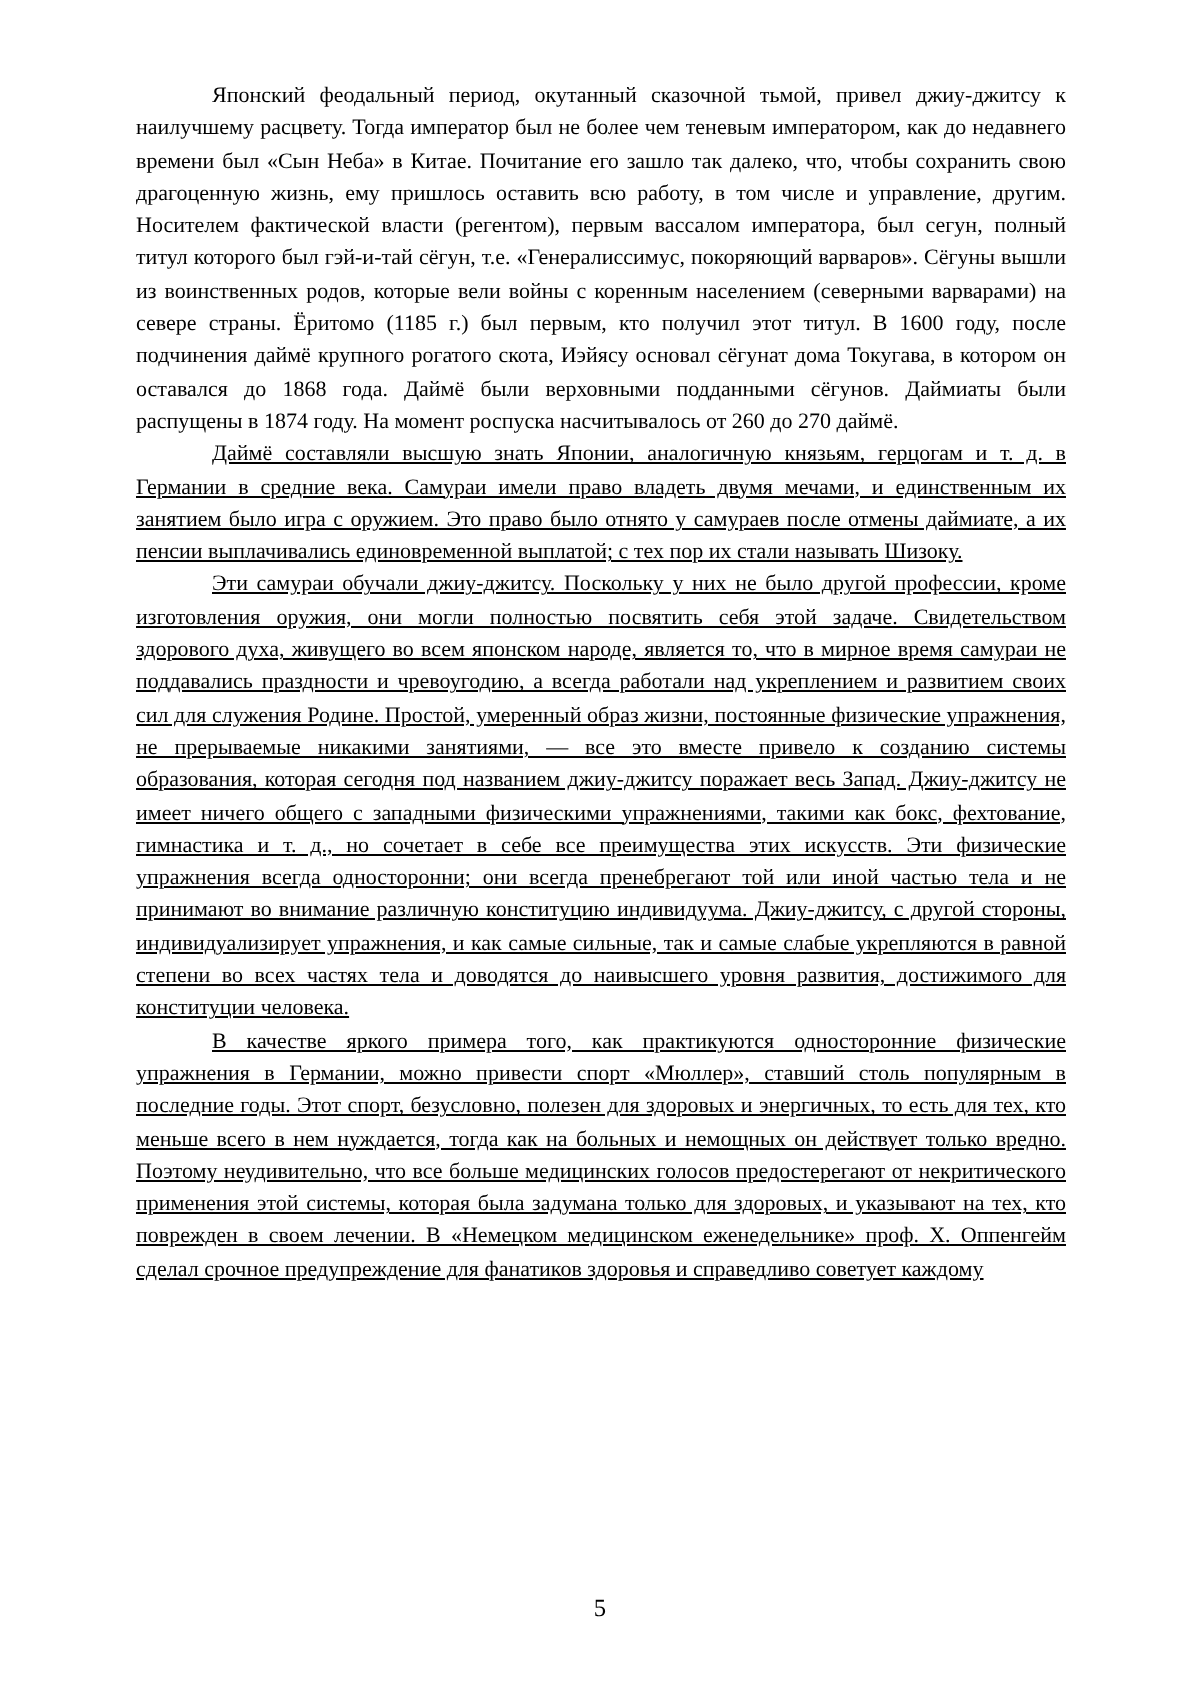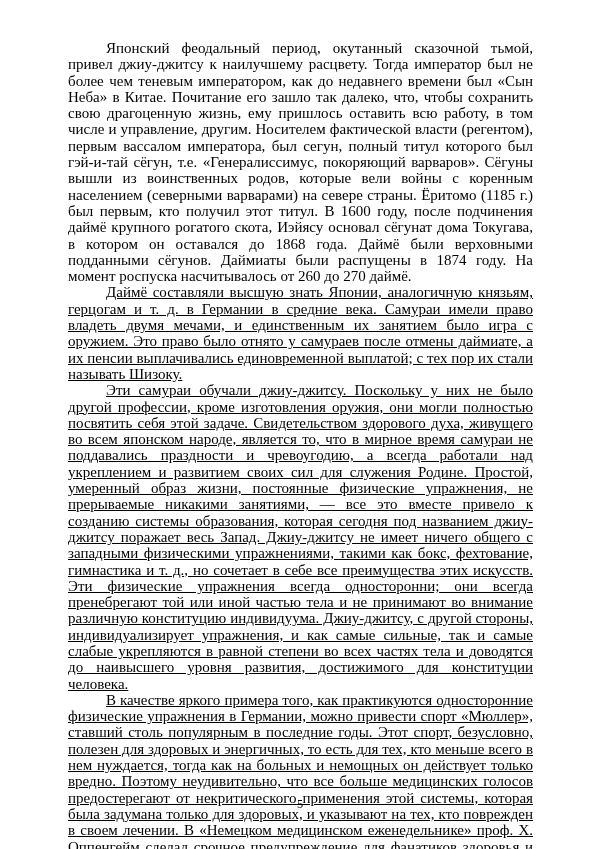--- a/index.html
+++ b/index.html
@@ -36,21 +36,21 @@
   .doc-heading {
     font-size: 12.6px;
     font-weight: bold;
     line-height: 16.3px;
     margin: 0 0 16.3px 0;
     text-align: left;
     letter-spacing: 0.1px;
   }
 
   .para {
-    font-size: 15px;
+    font-size: 11px;
     line-height: 16.3px;
     margin: 0;
     text-align: justify;
     text-justify: inter-word;
     text-indent: 38px;
     hyphens: none;
     word-spacing: 0px;
   }
 
   .para + .para {

